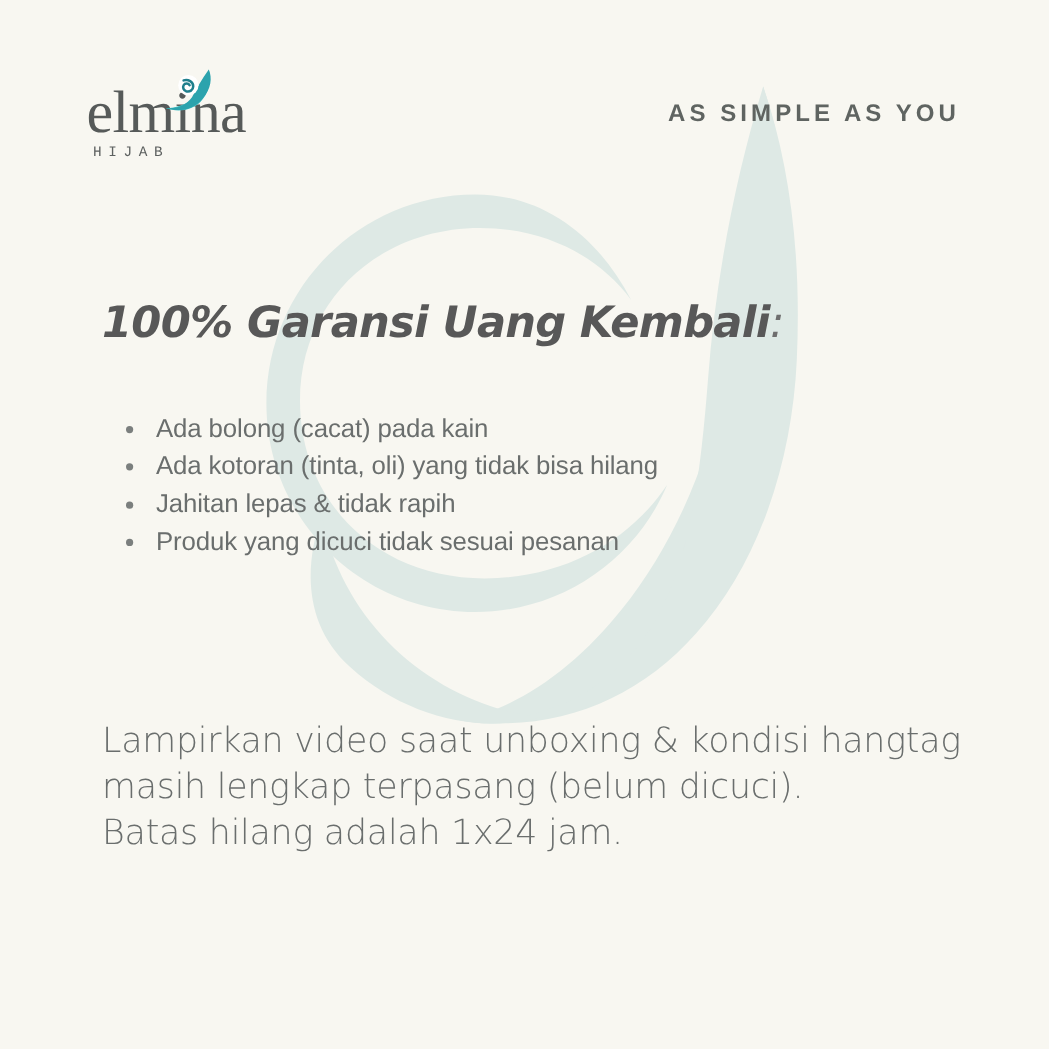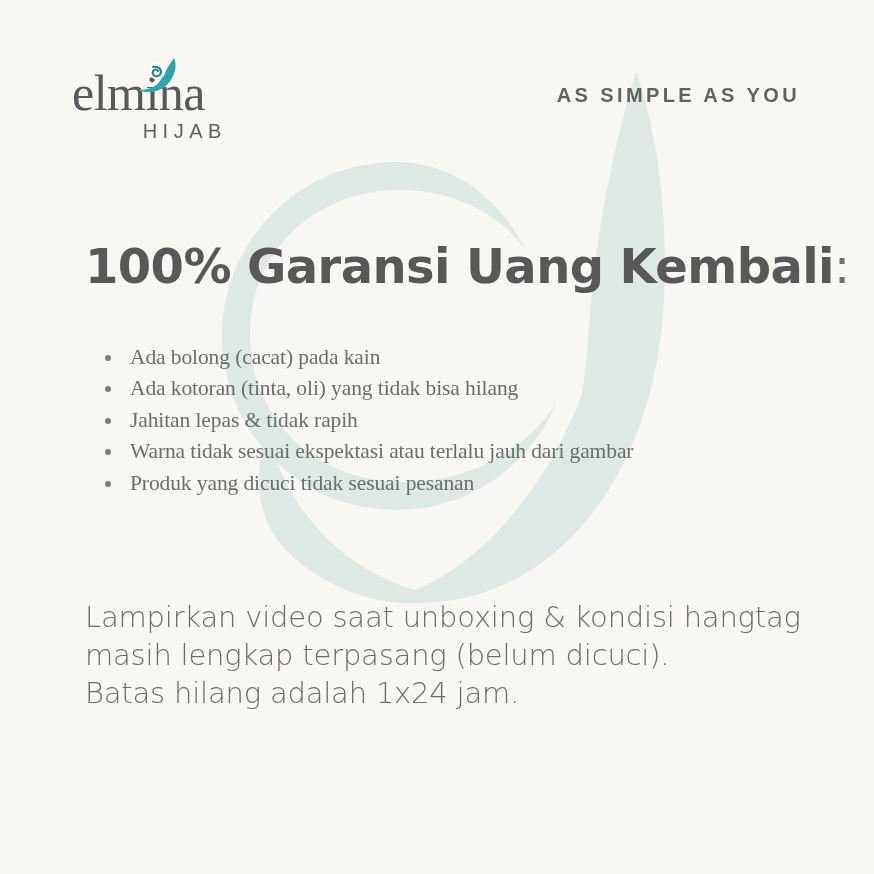--- a/index.html
+++ b/index.html
@@ -63,23 +63,23 @@
     left: 62px;
     top: -2px;
     width: 46px;
     height: 38px;
   }
   #logo-sub {
     position: absolute;
     left: 0;
     top: 62px;
     width: 220px;
-    text-align: center;
-    font-family: Liberation Sans, sans-serif;
-    font-size: 20px;
+    text-align: left;
+    font-family: Liberation Mono, monospace;
+    font-size: 12px;
     font-weight: 400;
     letter-spacing: 5.5px;
     color: #5d6160;
     text-indent: 5.5px;
   }
   #tagline {
     position: absolute;
     right: 74px;
     top: 84px;
     font-family: "Liberation Sans", sans-serif;
@@ -94,47 +94,48 @@
   #content {
     position: absolute;
     left: 0;
     top: 0;
     width: 874px;
     height: 874px;
   }
   #headline {
     position: absolute;
     left: 85px;
-    top: 238px;
+    top: 249px;
     font-family: "DejaVu Sans", sans-serif;
-    font-size: 48px;
+    font-size: 36px;
     font-weight: 700;
     color: #585858;
     letter-spacing: -0.6px;
     white-space: nowrap;
+    font-style: italic;
   }
   #headline .colon {
     font-weight: 400;
     color: #6e6e6e;
     letter-spacing: 0;
   }
 
   #bullet-list {
     position: absolute;
     left: 96px;
     top: 342px;
     width: 700px;
     margin: 0;
     padding: 0;
     list-style: none;
   }
   #bullet-list li {
     position: relative;
     padding-left: 34px;
-    font-family: Liberation Serif, serif;
+    font-family: Liberation Sans, sans-serif;
     font-weight: 300;
     font-size: 21.5px;
     line-height: 31.4px;
     color: #6a6e6d;
     letter-spacing: -0.1px;
   }
   #bullet-list li .dot {
     position: absolute;
     left: 9px;
     top: 13px;
@@ -231,24 +232,20 @@
       <li>
         <span class="dot"></span>
         <span>Ada kotoran (tinta, oli) yang tidak bisa hilang</span>
       </li>
       <li>
         <span class="dot"></span>
         <span>Jahitan lepas &amp; tidak rapih</span>
       </li>
       <li>
         <span class="dot"></span>
-        <span>Warna tidak sesuai ekspektasi atau terlalu jauh dari gambar</span>
-      </li>
-      <li>
-        <span class="dot"></span>
         <span>Produk yang dicuci tidak sesuai pesanan</span>
       </li>
     </ul>
 
     <div id="closing">
       <span class="cline">Lampirkan video saat unboxing &amp; kondisi hangtag</span>
       <span class="cline">masih lengkap terpasang (belum dicuci).</span>
       <span class="cline">Batas hilang adalah 1x24 jam.</span>
     </div>
 

